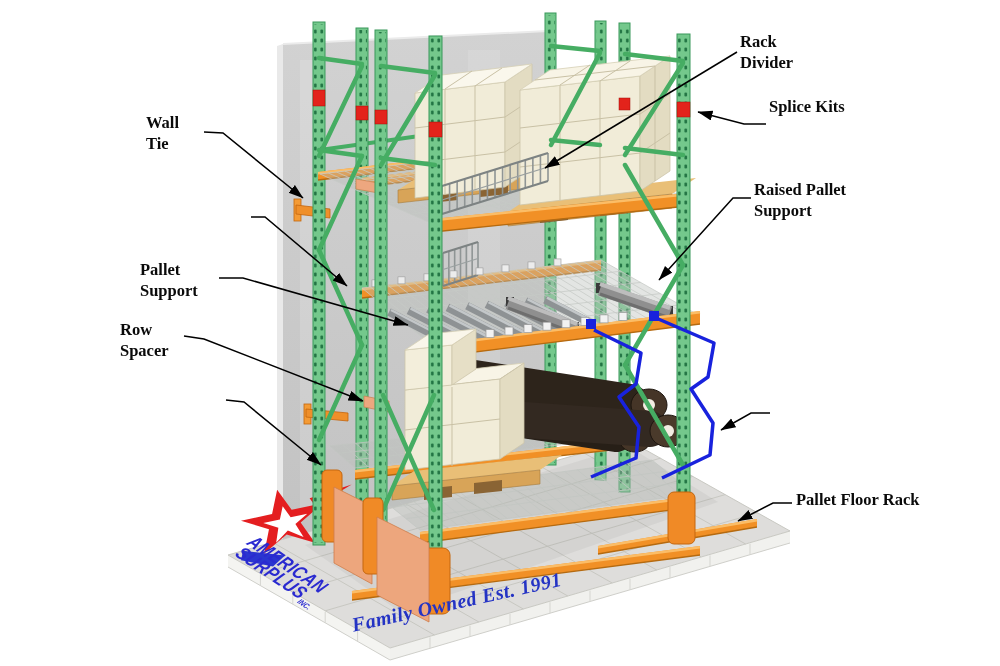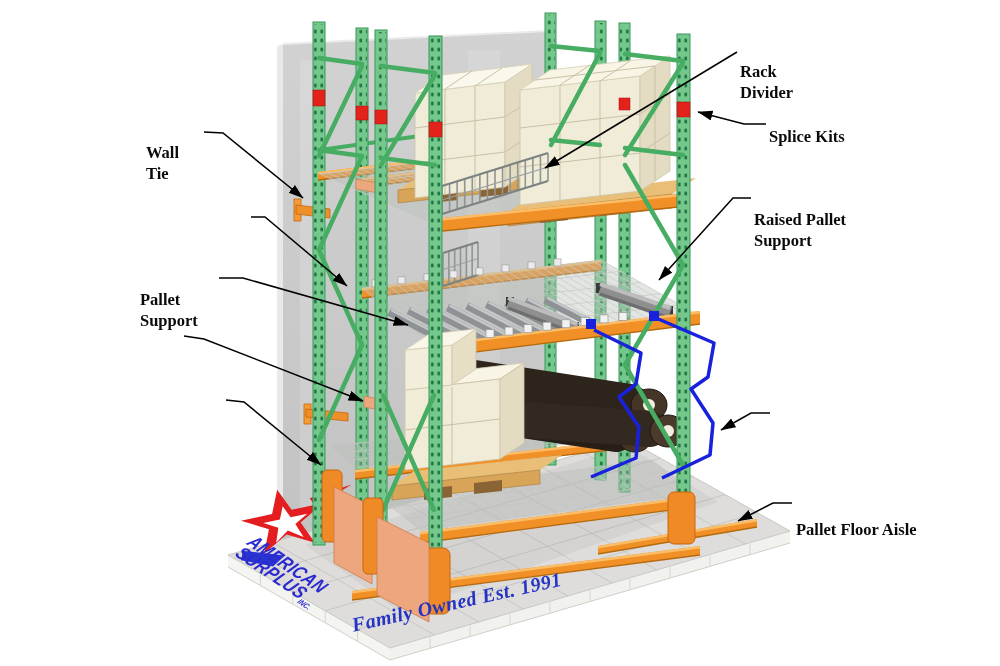--- a/index.html
+++ b/index.html
@@ -1,20 +1,20 @@
 <!DOCTYPE html>
 <html><head>
 <meta charset="utf-8">
 <style>
   html,body{margin:0;padding:0;background:#fff;}
   .stage{position:relative;width:1000px;height:666px;background:#ffffff;overflow:hidden;
          font-family:"Liberation Serif",serif;}
   .stage svg{position:absolute;left:0;top:0;}
   .lbl{position:absolute;font:700 16.5px/21px "Liberation Serif",serif;color:#0a0a0a;
-       white-space:pre-line;margin-top:30px;}
+       white-space:pre-line;}
   .lbl.ctr{text-align:left;}
   .logo-text{position:absolute;left:256px;top:534px;color:#2a2ad0;
     font-family:"Liberation Sans",sans-serif;font-style:italic;font-weight:700;
     font-size:19px;line-height:16px;letter-spacing:.5px;
     transform:rotate(34deg) skewX(-12deg) scale(.84,1);transform-origin:0 0;}
   .logo-text .inc{font-size:8px;vertical-align:-4px;letter-spacing:0;}
   .tagline{position:absolute;left:352px;top:614px;color:#2433c4;
     font:italic 700 20px "Liberation Serif",serif;letter-spacing:.5px;
     transform:rotate(-12.5deg);transform-origin:0 50%;white-space:nowrap;}
 </style>
@@ -386,25 +386,27 @@
     <polyline points="751,198 733,198 659,280" marker-end="url(#ah)"></polyline>
     <polyline points="770,413 751,413 721,430" marker-end="url(#ah)"></polyline>
     <polyline points="792,503 773,503 738,521" marker-end="url(#ah)"></polyline>
   </g>
 </svg>
 
 <div class="lbl ctr" style="left:146px;top:112px;width:72px;">Wall
 Tie</div>
 <div class="lbl ctr" style="left:140px;top:259px;width:80px;">Pallet
 Support</div>
+<div class="lbl ctr" style="left:120px;top:319px;width:70px;">Row
+Spacer</div>
 <div class="lbl" style="left:740px;top:31px;">Rack
 Divider</div>
 <div class="lbl" style="left:769px;top:96px;">Splice Kits</div>
 <div class="lbl" style="left:754px;top:179px;">Raised Pallet
 Support</div>
-<div class="lbl" style="left:796px;top:489px;">Pallet Floor Aisle</div>
+<div class="lbl" style="left:796px;top:489px;">Pallet Floor Rack</div>
 
 <div class="logo-text">
   <div><span>AMERICAN</span></div>
   <div><span>SURPLUS</span><span class="inc">INC.</span></div>
 </div>
 <div class="tagline">Family Owned Est. 1991</div>
 </div>
 
 </body></html>

